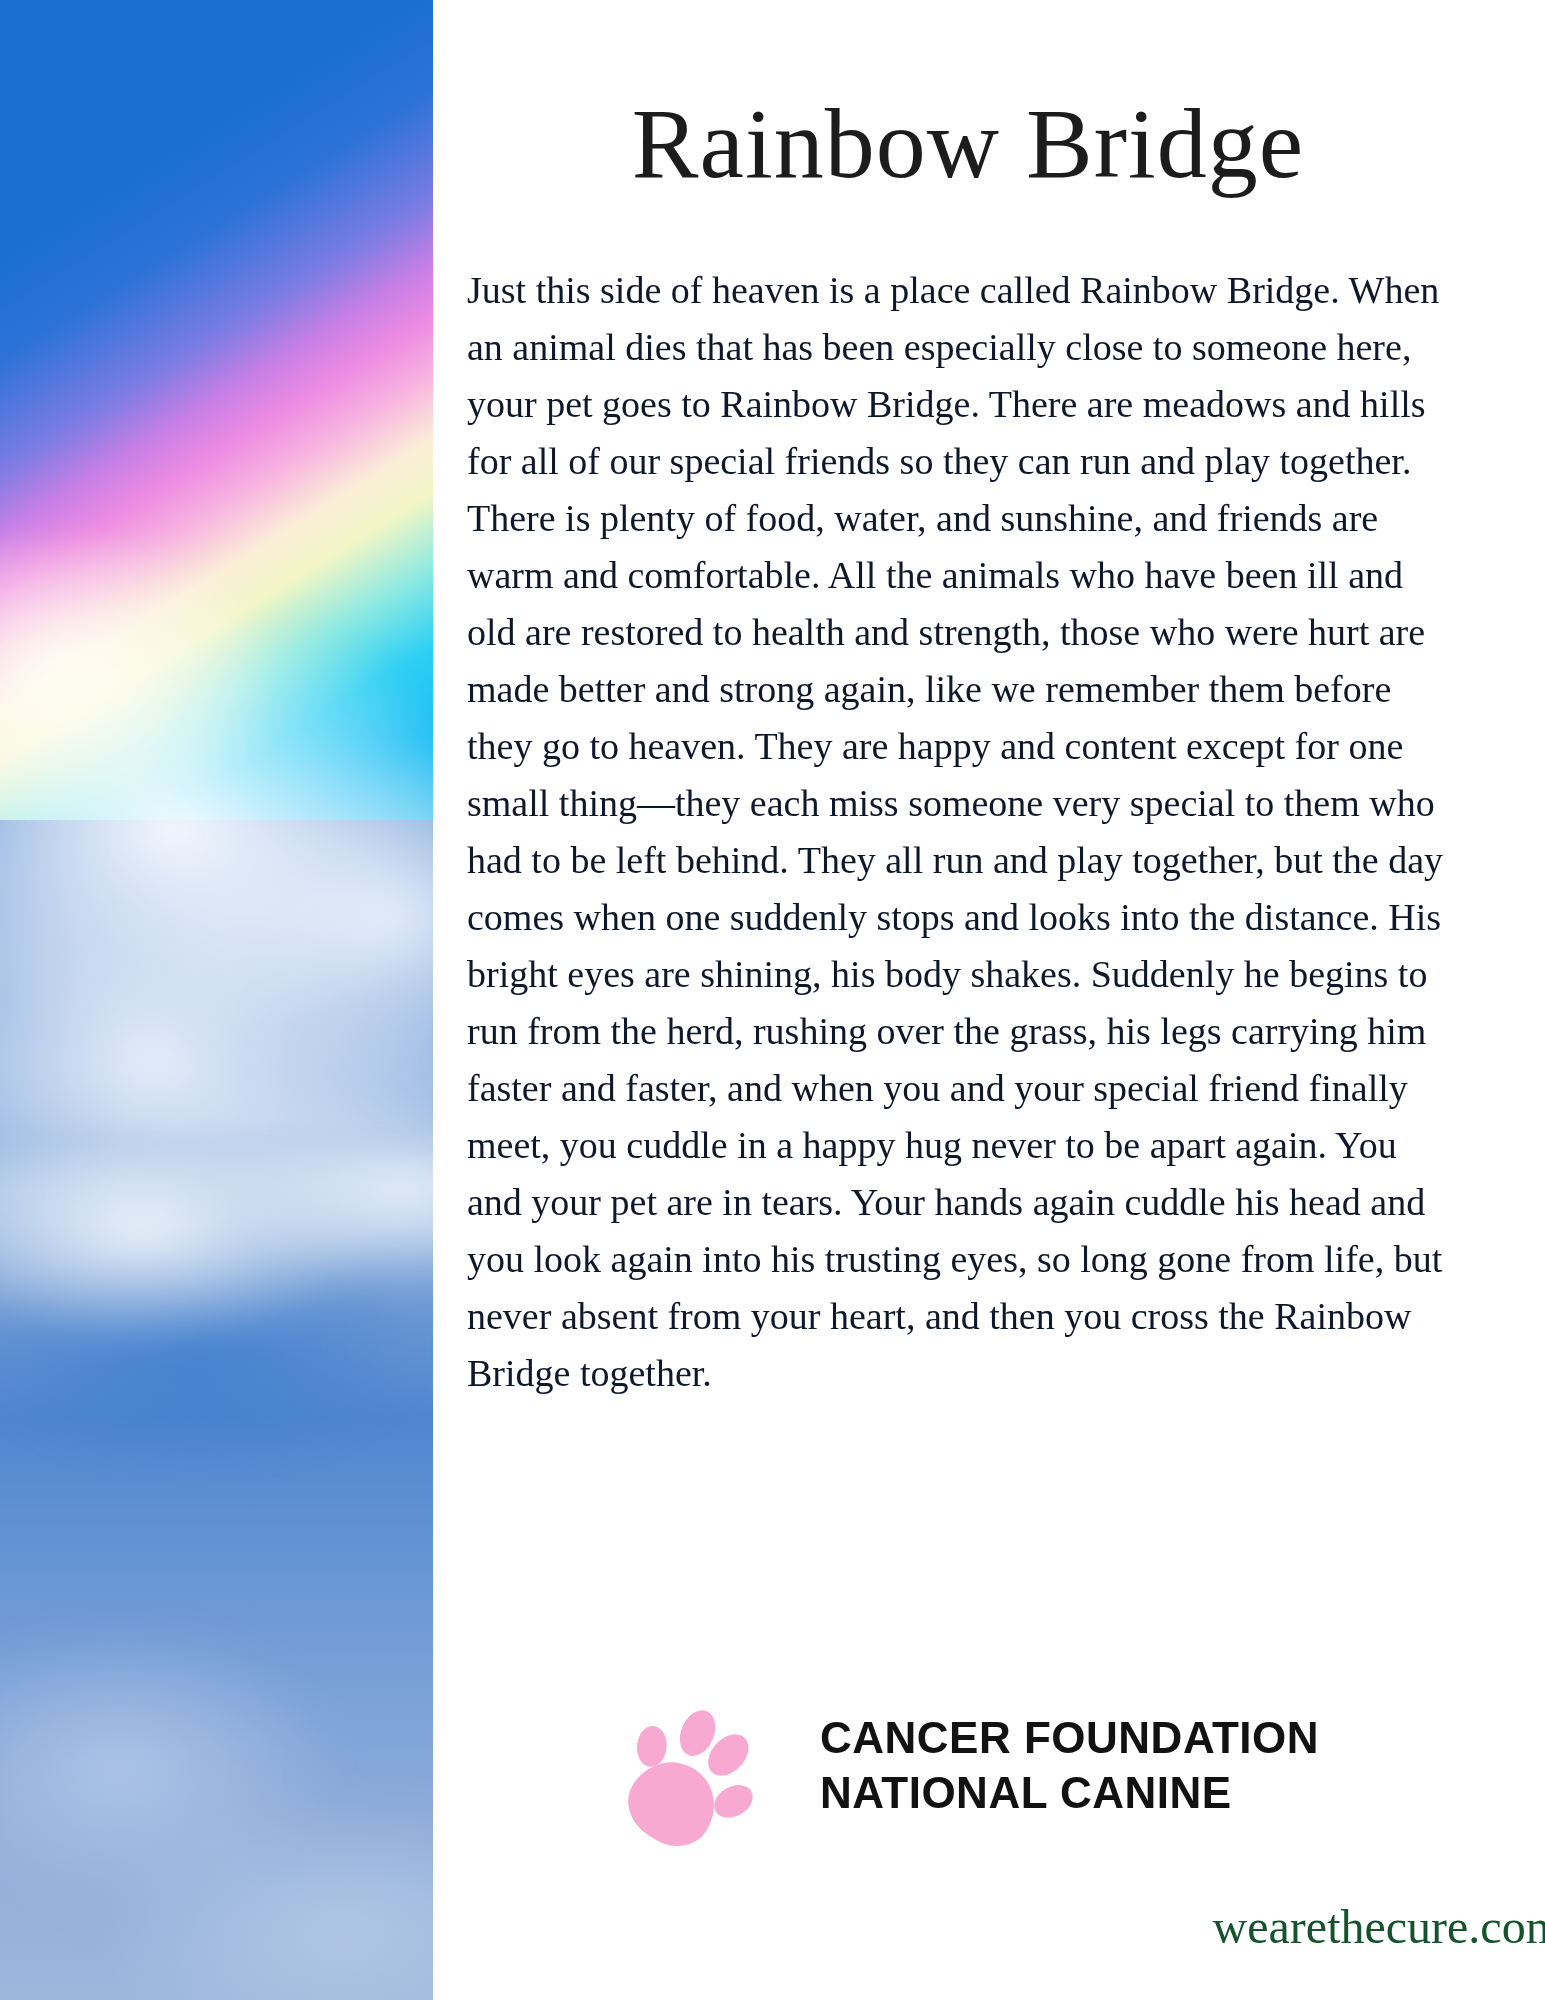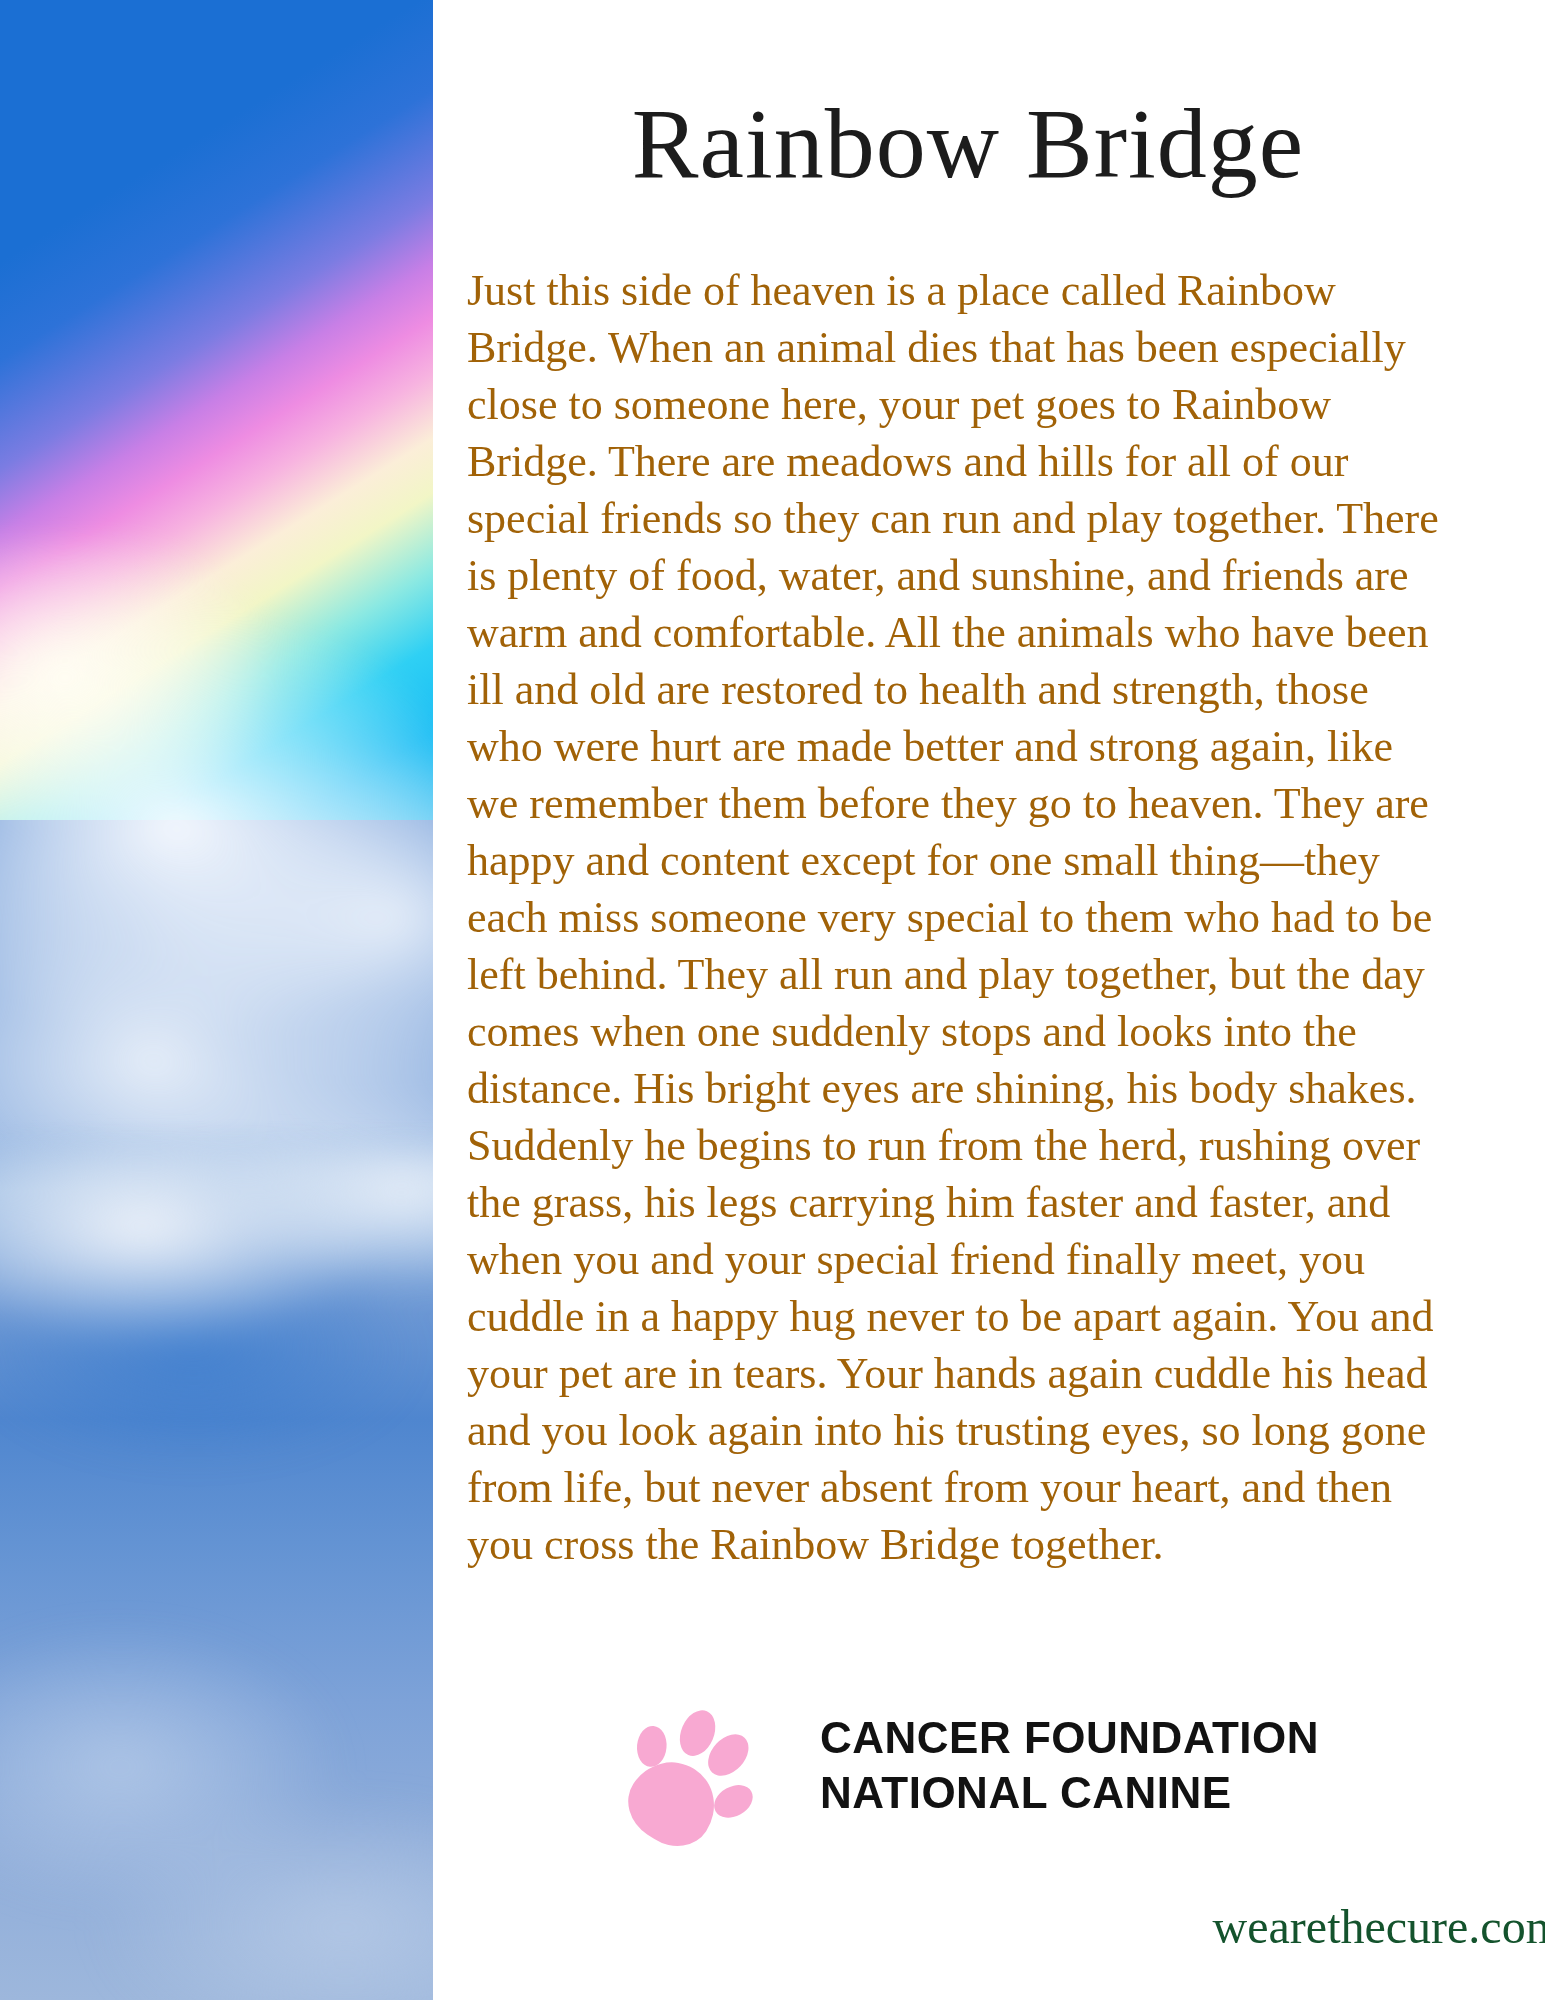--- a/index.html
+++ b/index.html
@@ -58,21 +58,21 @@
   .content{position:absolute;left:412px;top:0;width:1098px;height:2000px;}
 
   .page-title{
     margin:0;position:absolute;top:94px;left:0;width:1112px;
     font-size:100px;line-height:1;font-weight:400;color:#1c1c1c;
     text-align:center;letter-spacing:1px;white-space:nowrap;
   }
 
   .poem{
     position:absolute;top:262px;left:55px;width:980px;margin:0;
-    font-size:44px;line-height:57px;color:#a16207;letter-spacing:0;
+    font-size:38px;line-height:57px;color:#0f172a;letter-spacing:0;
   }
 
   
   .logo{position:absolute;left:178px;top:1678px;width:800px;height:210px;}
   .paw{
     position:absolute;left:22px;top:18px;width:150px;height:170px;
     transform:rotate(33deg) scale(0.82);transform-origin:50% 50%;
   }
   .paw .toe,.paw .pad{position:absolute;background:#f8a9d2;}
   .toe{border-radius:50%;}

